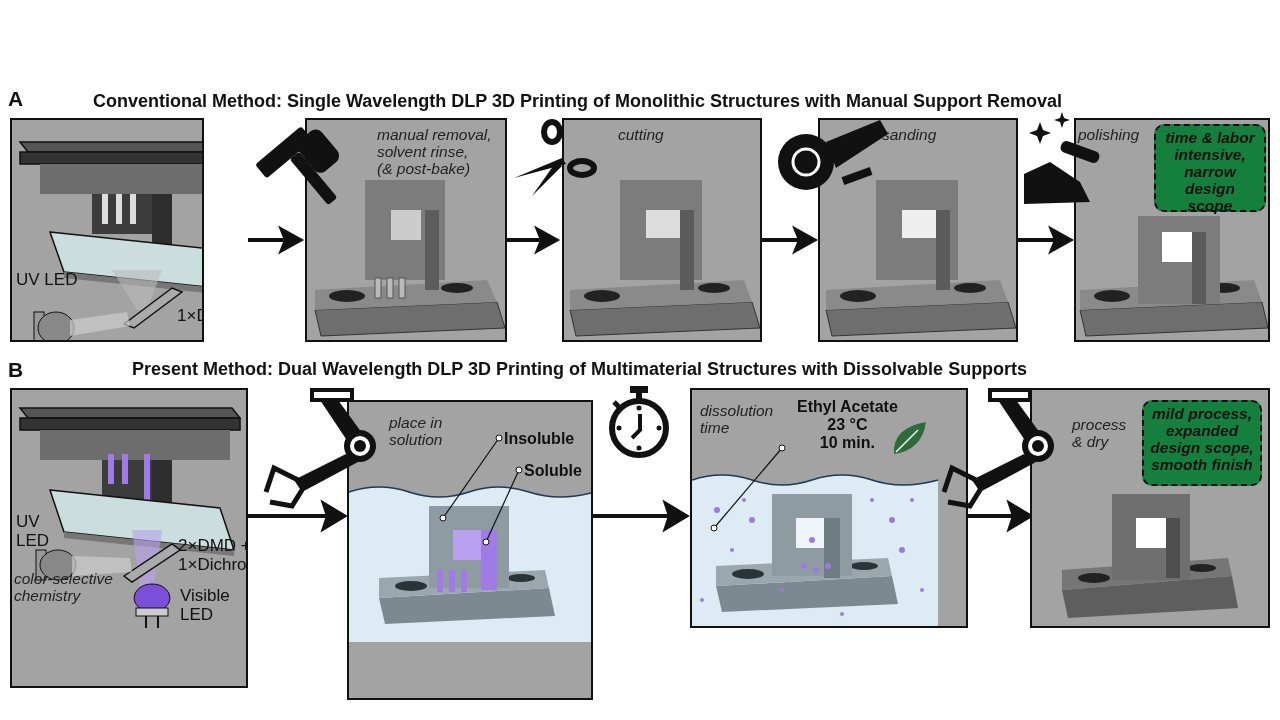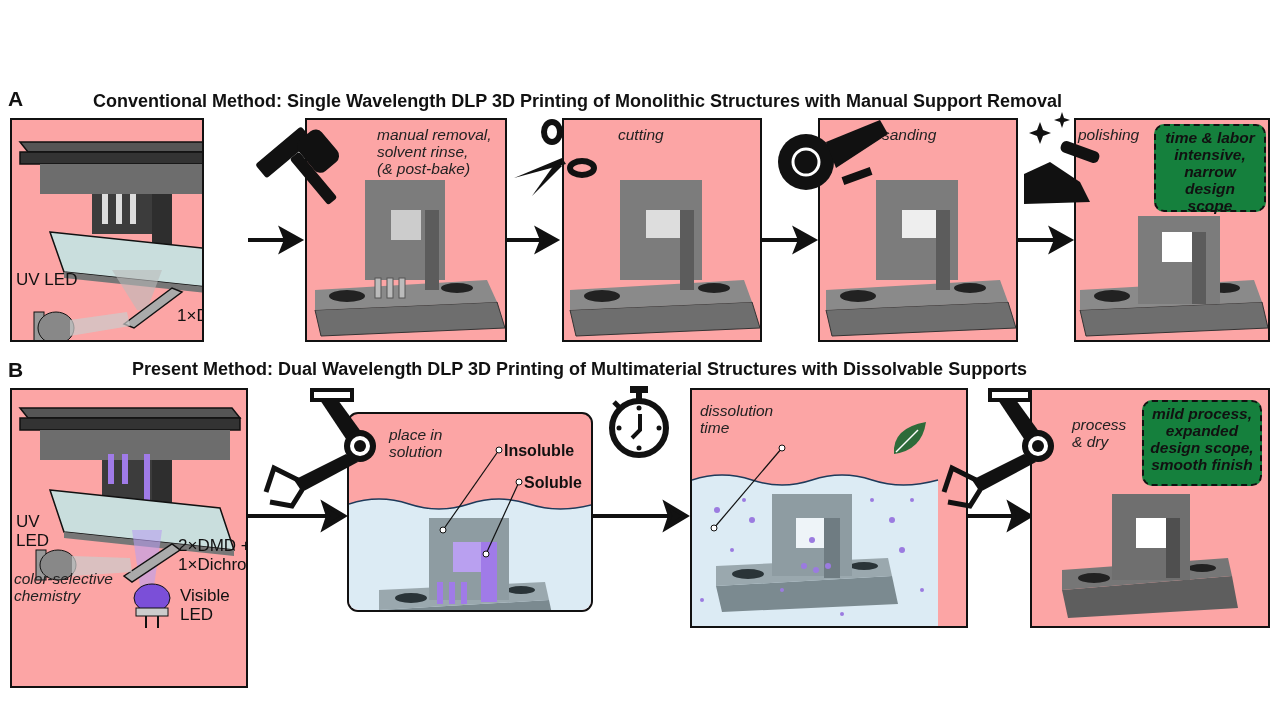--- a/index.html
+++ b/index.html
@@ -1,20 +1,20 @@
 <!DOCTYPE html>
 <html><head>
 <meta charset="utf-8">
 <style>
   html,body{margin:0;padding:0;background:#fff;}
   body{width:1280px;height:720px;position:relative;overflow:hidden;font-family:"Liberation Sans",sans-serif;color:#111;}
   .abs{position:absolute;}
   .panel-letter{font-weight:bold;font-size:21px;}
   .row-title{font-weight:bold;font-size:18px;white-space:nowrap;}
-  .box{position:absolute;border:2.5px solid #111;background:#fca5a5;box-sizing:border-box;overflow:hidden;}
+  .box{position:absolute;border:2.5px solid #111;background:#a3a3a3;box-sizing:border-box;overflow:hidden;}
   .cap{position:absolute;font-style:italic;font-size:15.5px;line-height:17px;color:#222;white-space:nowrap;}
   .lbl{position:absolute;font-size:17px;line-height:19px;color:#111;white-space:nowrap;}
   .note{position:absolute;border:2px dashed #111;border-radius:10px;background:#15803d;font-weight:bold;font-style:italic;font-size:15.5px;line-height:17px;text-align:center;padding:3px 5px;box-sizing:border-box;}
   .bold-lbl{position:absolute;font-weight:bold;font-size:16px;white-space:nowrap;}
   svg{position:absolute;overflow:visible;}
 </style>
 </head>
 <body>
 
 <div class="abs panel-letter" style="left:8px;top:87px;">A</div>
@@ -202,21 +202,21 @@
   <g stroke="#111" stroke-width="4" fill="#111">
     <line x1="248" y1="516" x2="334" y2="516"></line>
       <polygon points="344,516 324,504 328,516 324,528"></polygon>
     <line x1="592" y1="516" x2="676" y2="516"></line>
       <polygon points="686,516 666,504 670,516 666,528"></polygon>
     <line x1="936" y1="516" x2="1020" y2="516"></line>
       <polygon points="1030,516 1010,504 1014,516 1010,528"></polygon>
   </g>
 </svg>
 
-<div class="box" style="left:347px;top:412px;width:246px;height:200px;border-radius:11px;">
+<div class="box" style="left:347px;top:400px;width:246px;height:300px;">
   <svg width="246" height="240">
     <path d="M0,90 Q30,80 60,90 T120,90 T180,90 T246,90 L246,240 L0,240 Z" fill="#dcebf4"></path>
     <path d="M0,90 Q30,80 60,90 T120,90 T180,90 T246,90" fill="none" stroke="#1e3a5a" stroke-width="1.5"></path>
     <polygon points="30,196 200,186 206,214 36,222" fill="#7b8a90"></polygon>
     <polygon points="30,176 196,168 200,186 30,196" fill="#9aa8ae"></polygon>
     <ellipse cx="62" cy="184" rx="16" ry="5" fill="#2a3438"></ellipse>
       <ellipse cx="172" cy="176" rx="14" ry="4" fill="#2a3438"></ellipse>
     <rect x="80" y="104" width="80" height="82" fill="#8e9ca2"></rect>
     <rect x="104" y="128" width="28" height="30" fill="#b9a0f0"></rect>
     <rect x="132" y="128" width="16" height="60" fill="#a07be8"></rect>
@@ -280,20 +280,25 @@
         <circle cx="10" cy="210" r="2"></circle>
     </g>
     <line x1="22" y1="138" x2="90" y2="58" stroke="#111" stroke-width="1.2"></line>
       <circle cx="22" cy="138" r="3" fill="#fff" stroke="#111"></circle>
       <circle cx="90" cy="58" r="3" fill="#fff" stroke="#111"></circle>
   </svg>
   <div class="cap" style="left:8px;top:12px;">
     <div>dissolution</div>
     <div>time</div>
   </div>
+  <div class="bold-lbl" style="left:105px;top:8px;text-align:center;line-height:18px;">
+    <div>Ethyl Acetate</div>
+    <div>23 °C</div>
+    <div>10 min.</div>
+  </div>
   <svg width="36" height="36" style="left:200px;top:30px;">
     <path d="M2,34 Q0,8 34,2 Q30,30 2,34 Z" fill="#2e6b3a"></path>
     <path d="M4,32 L26,10" stroke="#fff" stroke-width="1.5"></path>
   </svg>
 </div>
 <svg width="70" height="80" style="left:604px;top:386px;">
   <rect x="26" y="0" width="18" height="7" fill="#111"></rect>
   <rect x="32" y="6" width="6" height="8" fill="#111"></rect>
   <circle cx="35" cy="42" r="27" fill="none" stroke="#111" stroke-width="6"></circle>
   <line x1="10" y1="16" x2="16" y2="22" stroke="#111" stroke-width="5"></line>

